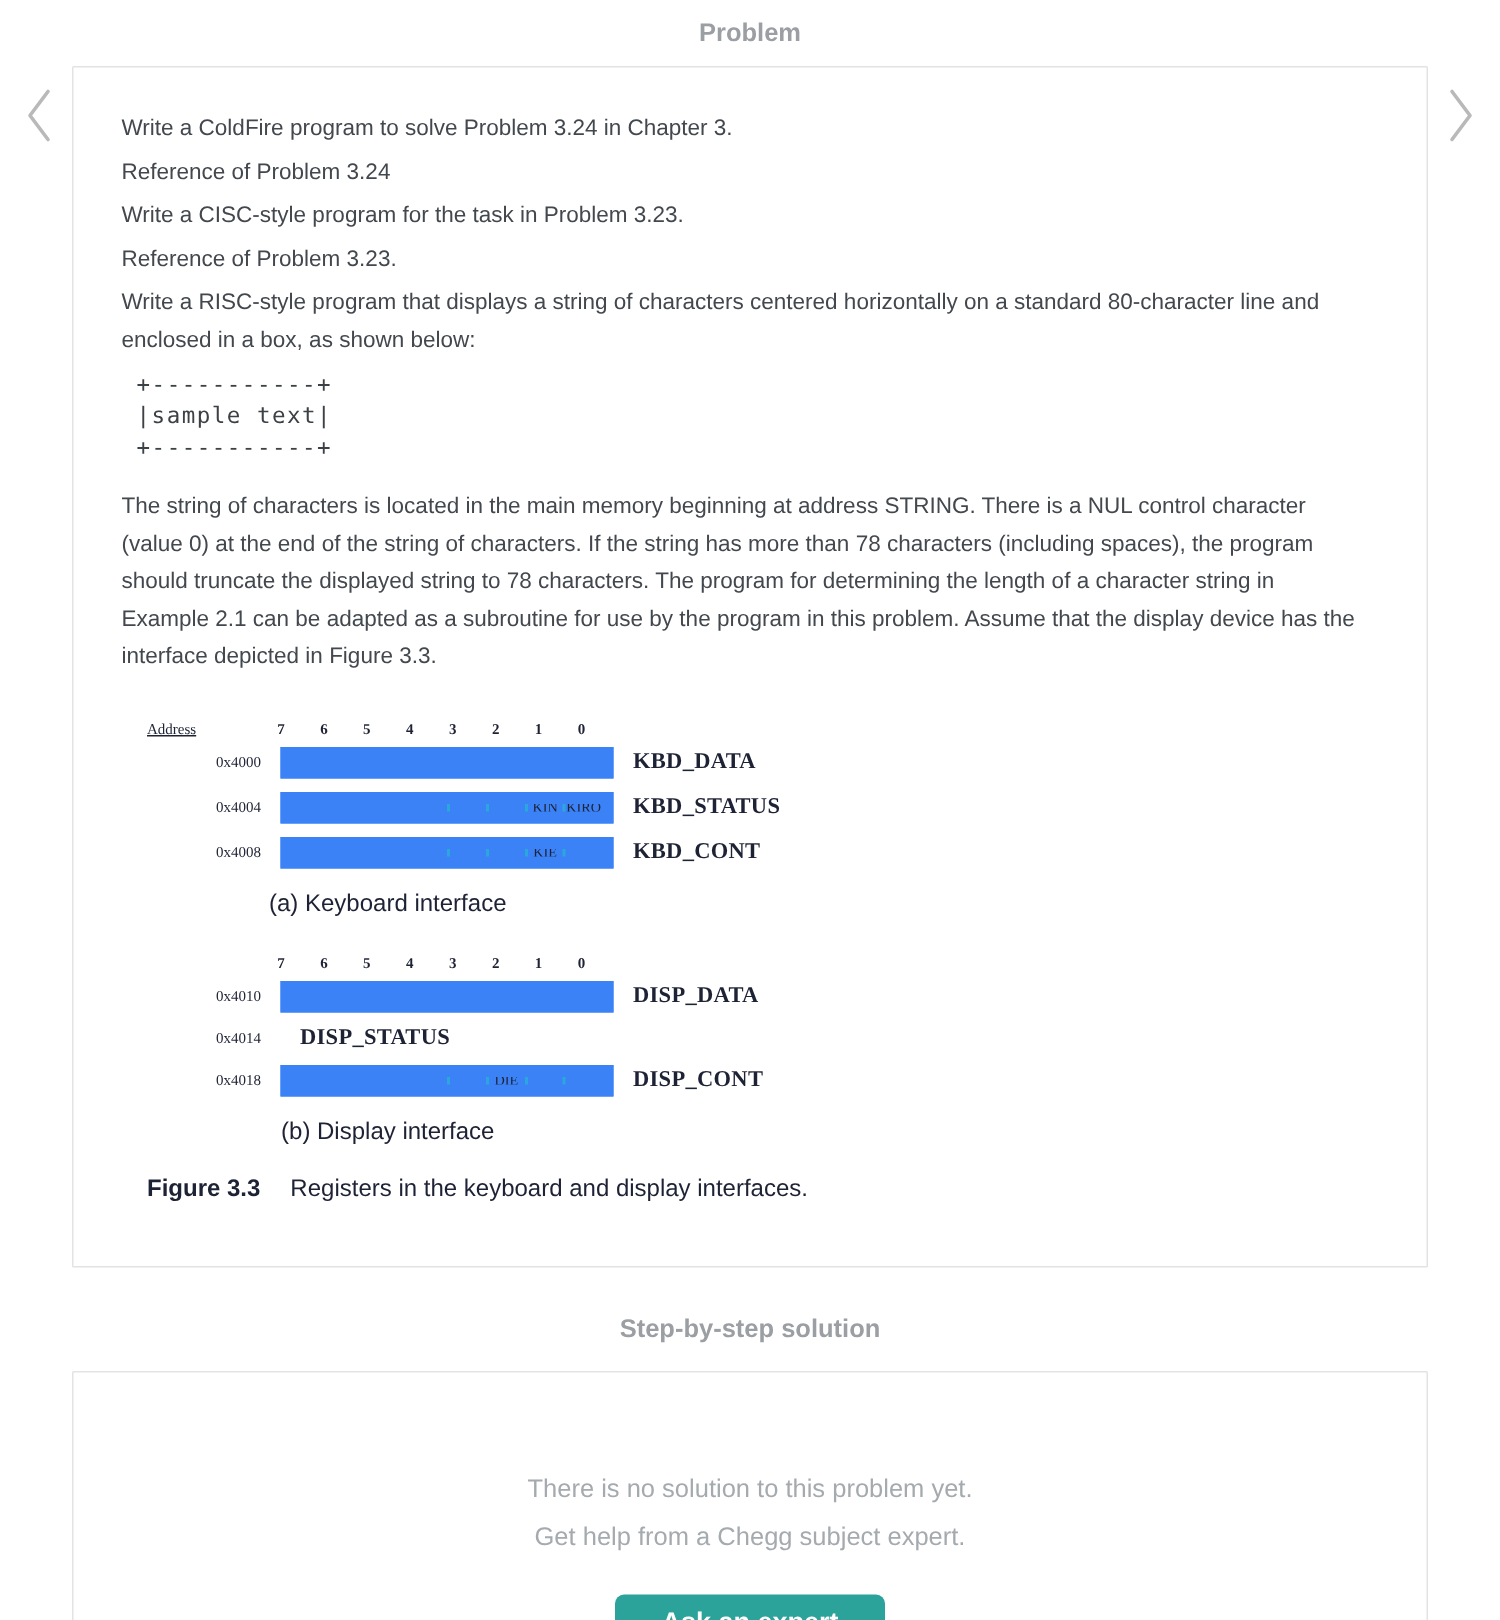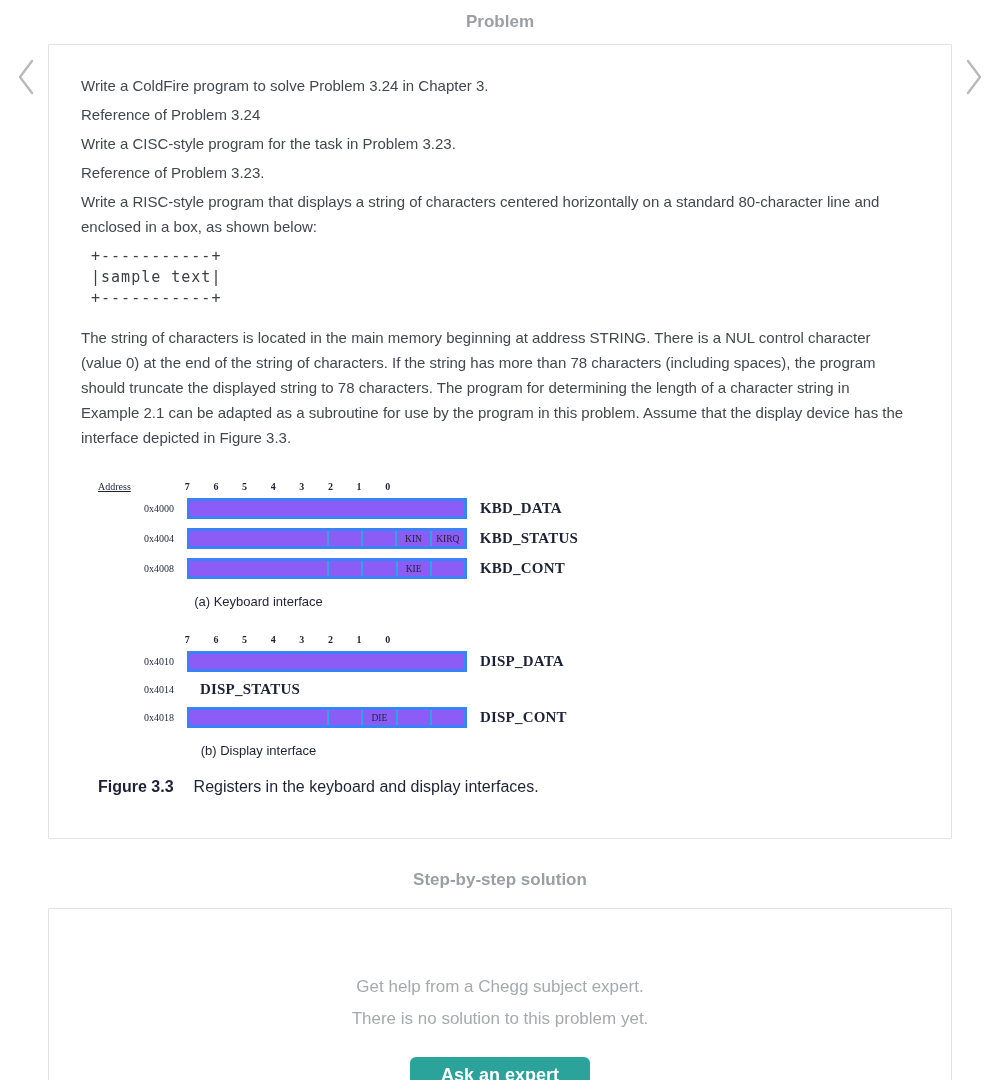--- a/index.html
+++ b/index.html
@@ -42,33 +42,33 @@
     width:480px;
   }
   .fig-header { display:flex; align-items:flex-end; margin-bottom:6px; height:16px;gap:32px; }
   .fig-addr-h { width:43px; font-size:10px; text-decoration:underline; }
   .fig-bits { display:flex; width:229px; margin-left:43px; }
   .fig-header .fig-bits { margin-left:0; }
   .fig-bits span { flex:1; text-align:center; font-size:10px; font-weight:bold; }
   .fig-row { display:flex; align-items:center; margin-bottom:9px;margin-left:46px; }
   .fig-addr { width:43px; font-size:10px; }
   .fig-box {
-    width:280px; height:21px; border:3px solid #3b82f6; background:#8b5cf6;
+    width:222px; height:21px; border:8px solid #3b82f6; background:#3b82f6;
     display:flex; align-items:stretch;
   }
   .fcell { display:flex; align-items:center; justify-content:center;
            font-size:9.5px; overflow:hidden; }
   .fcell.s8 { flex:0 0 100%; }
   .fcell.s4 { flex:0 0 50%; }
   .fcell.s1 { flex:0 0 12.5%; }
   .fcell + .fcell { border-left:2px solid #2ba7dd; }
   .fig-name { margin-left:13px; font-size:15px; font-weight:bold; letter-spacing:0.2px; }
   .fig-subcaption {
     margin:15px 0 20px 43px; width:235px; text-align:center;
-    font-family:"Liberation Sans", sans-serif; font-size:13px; color:#1e2235;
+    font-family:"Liberation Sans", sans-serif; font-size:16px; color:#1e2235;
   }
   .fig-caption {
     margin-top:14px; font-family:"Liberation Sans", sans-serif; font-size:16px;
   }
   .fig-caption .fig-caption-label { font-weight:bold; margin-right:20px; }
 
   
   .muted-line { font-size:17px; color:#a5aaae; margin:0 0 12px 0; }
   #ask-expert-button {
     margin-top:16px; width:180px; height:36px; border:none; border-radius:6px;
@@ -198,16 +198,16 @@
 
     <div class="fig-caption">
       <span class="fig-caption-label">Figure 3.3</span><span>Registers in the keyboard and display interfaces.</span>
     </div>
   </div>
 </div>
 
 <div class="section-heading" id="solution-heading">Step-by-step solution</div>
 
 <div class="card" id="solution-card">
+  <p class="muted-line">There is no solution to this problem yet.</p>
   <p class="muted-line">Get help from a Chegg subject expert.</p>
-  <p class="muted-line">There is no solution to this problem yet.</p>
   <button id="ask-expert-button">Ask an expert</button>
 </div>
 
 </body></html>

